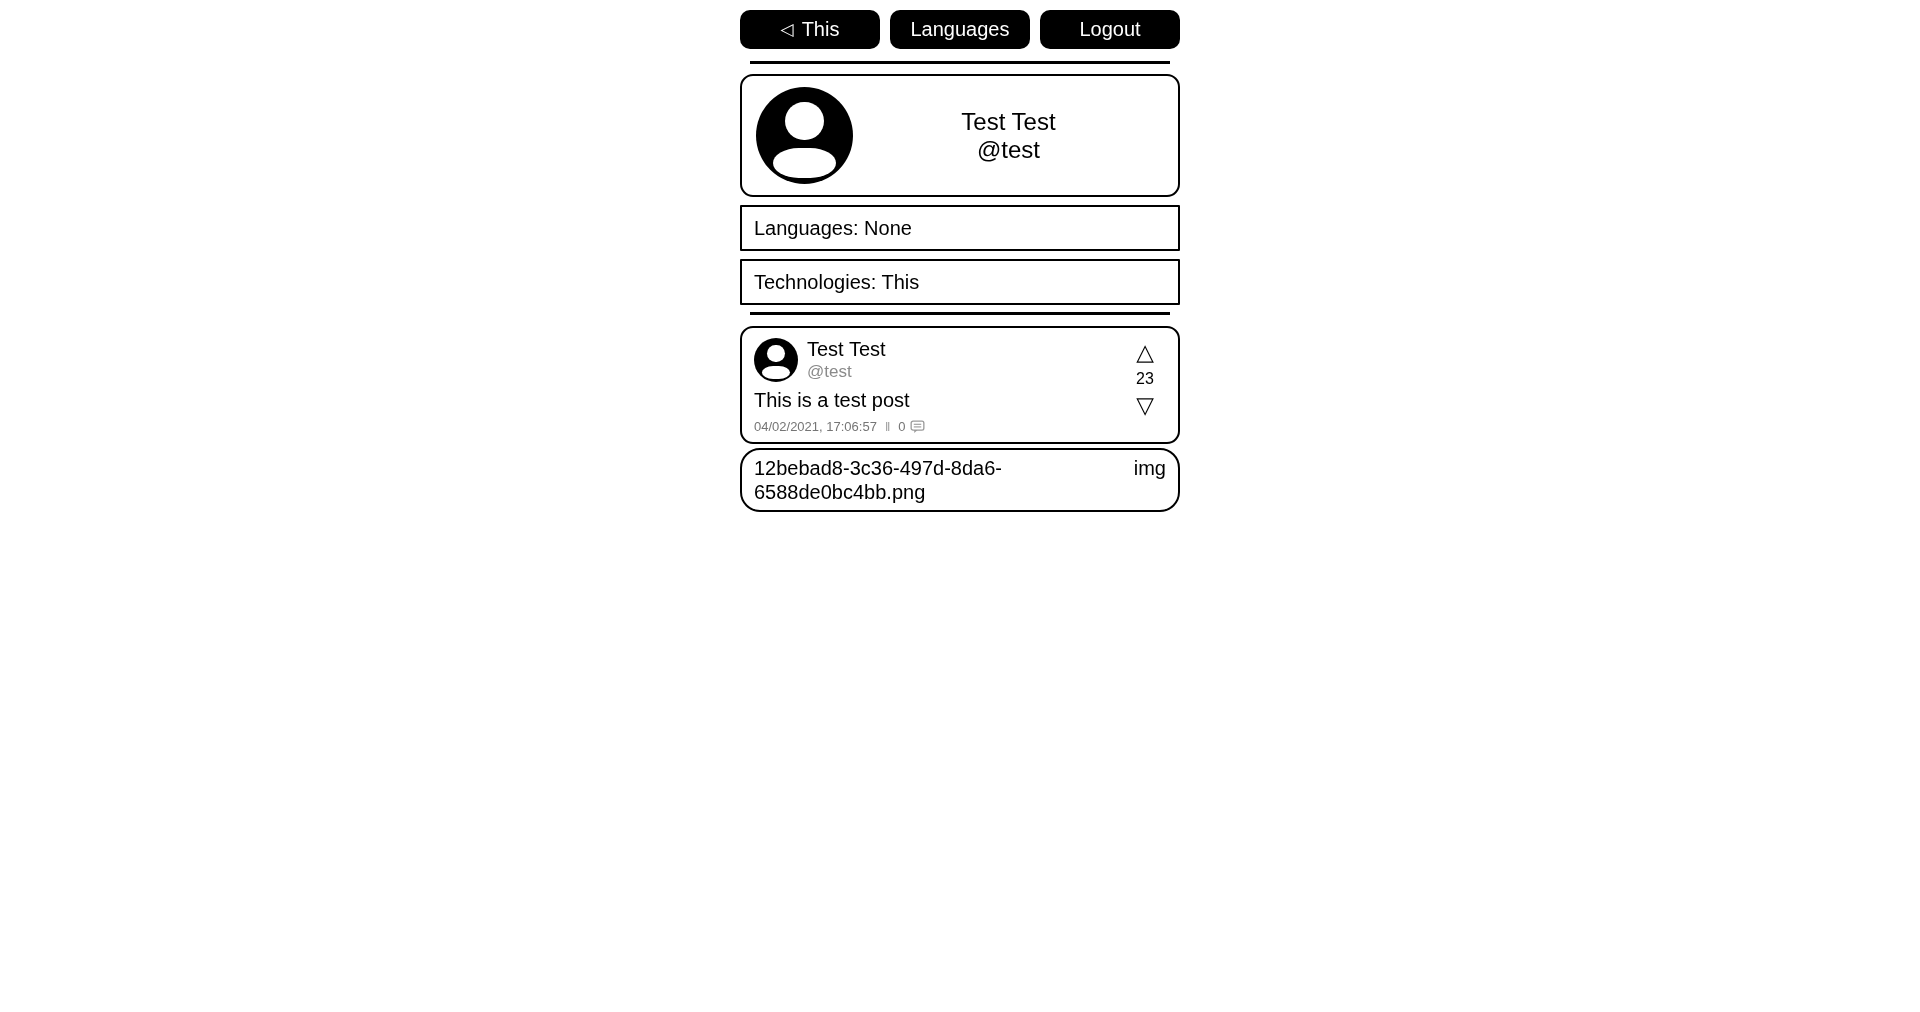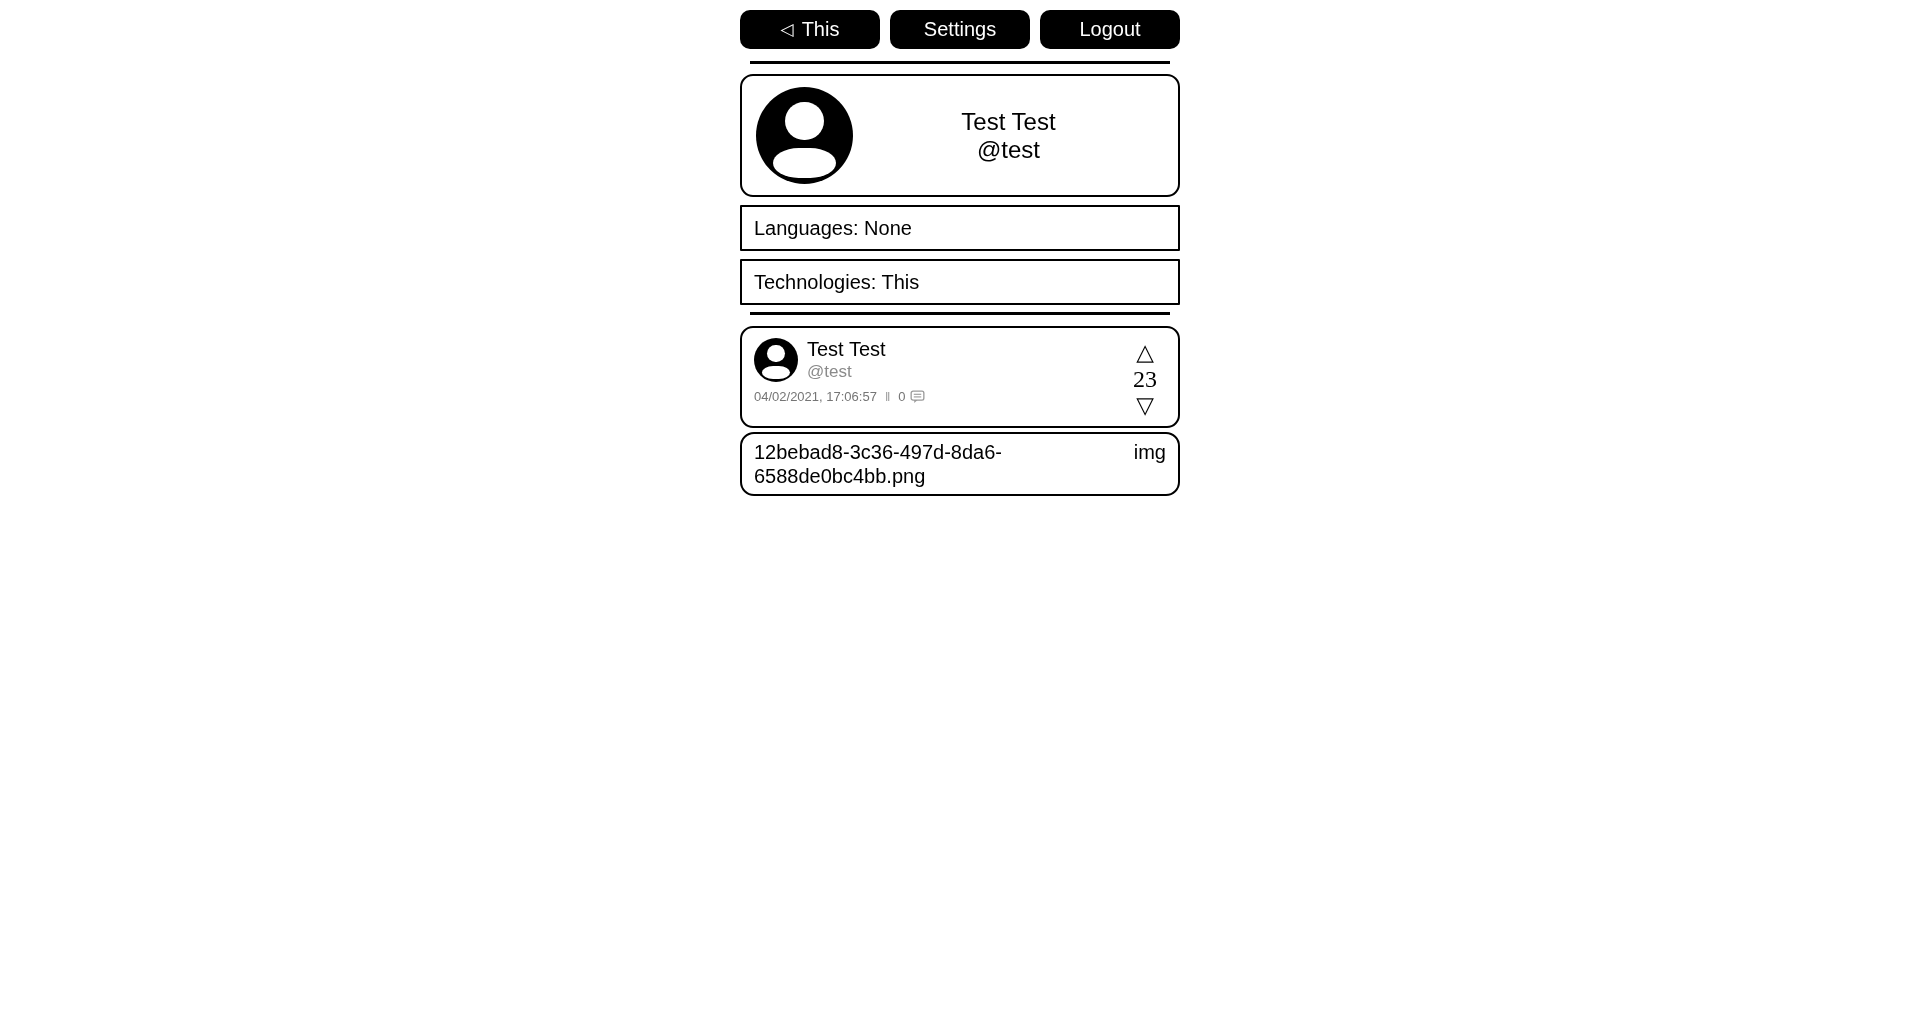--- a/index.html
+++ b/index.html
@@ -147,27 +147,27 @@
     background: none;
     border: none;
     padding: 0;
     margin: 0;
     font-family: inherit;
     font-size: 23px;
     line-height: 25px;
     color: #000000;
     cursor: pointer;
   }
-  .vote-count { font-size: 24px; line-height: 24px; font-family: Liberation Serif, serif; }
+  .vote-count { font-size: 16px; line-height: 24px; }
 
   
   .attachment-card {
     margin-top: 4px;
     border: 2px solid #000000;
-    border-radius: 14px;
+    border-radius: 20px;
     padding: 6px 12px;
     display: flex;
     gap: 12px;
     font-size: 20px;
     line-height: 24px;
     cursor: pointer;
   }
   .attachment-name { flex: 1; min-width: 0; word-wrap: break-word; }
   .attachment-type { flex: none; }
 </style>
@@ -175,21 +175,21 @@
 <body>
 
 <div class="page">
   <div class="container">
 
     <div class="nav">
       <button class="btn">
         <span class="back-glyph">◁</span>
         <span>This</span>
       </button>
-      <button class="btn">Settings</button>
+      <button class="btn">Languages</button>
       <button class="btn">Logout</button>
     </div>
 
     <hr class="divider">
 
     <section class="profile-card">
       <div class="avatar avatar-lg"></div>
       <div class="profile-names">
         <div>Test Test</div>
         <div>@test</div>
@@ -203,20 +203,21 @@
 
     <article class="post-card">
       <div class="post-left">
         <div class="post-header">
           <div class="avatar avatar-sm"></div>
           <div>
             <div class="post-author-name">Test Test</div>
             <div class="post-author-handle">@test</div>
           </div>
         </div>
+        <div class="post-body">This is a test post</div>
         <div class="post-meta">
           <span>04/02/2021, 17:06:57</span>
           <span class="meta-sep">‖</span>
           <span class="comments">
             <span>0</span>
             <svg class="comment-svg" width="15" height="14" viewBox="0 0 16 15">
               <rect x="1.2" y="1.2" width="13.6" height="9.6" rx="2" fill="none" stroke="#9a9a9a" stroke-width="1.4"></rect>
               <line x1="4" y1="4.6" x2="12" y2="4.6" stroke="#9a9a9a" stroke-width="1.2"></line>
               <line x1="4" y1="7.4" x2="12" y2="7.4" stroke="#9a9a9a" stroke-width="1.2"></line>
               <path d="M4.5 10.8 L4.5 14 L8 10.8 Z" fill="#9a9a9a"></path>

